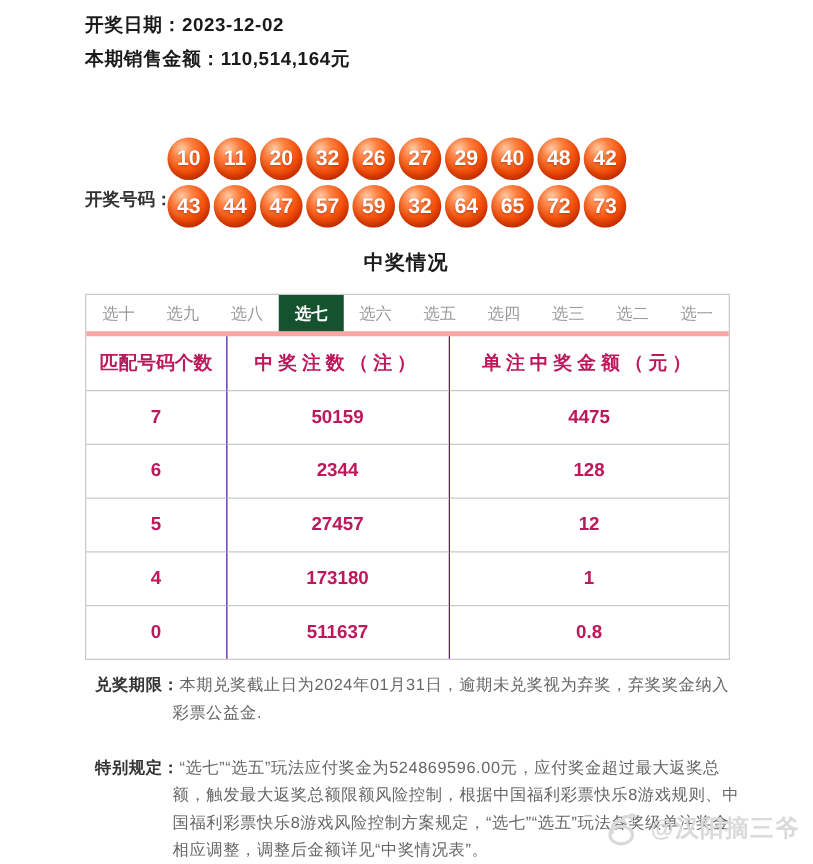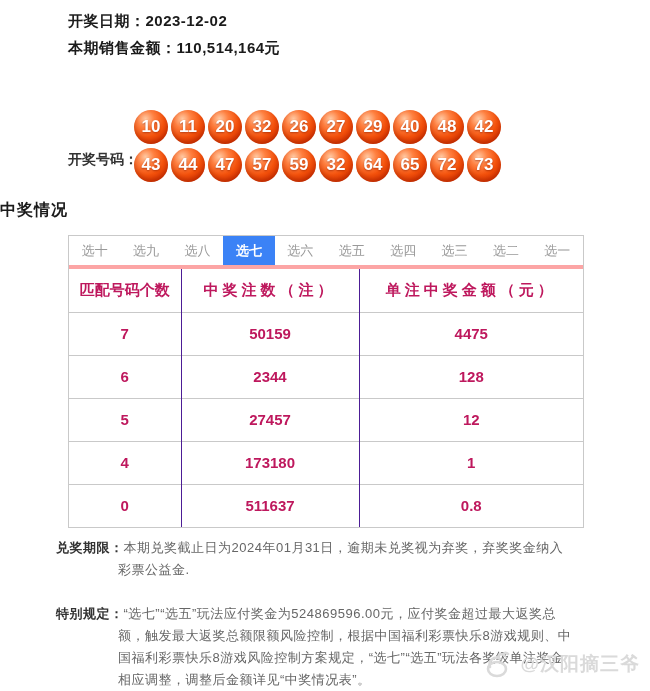--- a/index.html
+++ b/index.html
@@ -20,39 +20,39 @@
   .ball {
     width:34px; height:34px; border-radius:50%;
     background: radial-gradient(circle at 34% 26%, #ffc9a3 0%, #ff8040 26%, #f4520c 55%, #dd3500 80%, #c22a00 100%);
     box-shadow: inset 0 -3px 5px rgba(120,20,0,.35);
     color:#fff; font-size:17px; font-weight:bold;
     display:flex; align-items:center; justify-content:center;
     text-shadow:0 1px 2px rgba(140,30,0,.6);
   }
 
   
-  .section-title { position:absolute; top:200px; left:0; width:100%; font-size:16px; font-weight:bold; color:#1b1b1b; letter-spacing:1px; }
+  .section-title { position:absolute; top:200px; left:0; width:100%; text-align:center; font-size:16px; font-weight:bold; color:#1b1b1b; letter-spacing:1px; }
 
   
   .result-box { position:absolute; left:68px; top:235px; width:516px; border:1px solid #c9c9c9; background:#fff; }
   .tabs { display:flex; height:33px; border-bottom:4px solid #fca5a5; }
   .tab { flex:1; display:flex; align-items:center; justify-content:center; font-size:13px; color:#999; cursor:pointer; }
-  .tab.active { background:#3b82f6; color:#ffffff; font-weight:bold; }
+  .tab.active { background:#14532d; color:#ffffff; font-weight:bold; }
 
   table.prize { width:100%; border-collapse:collapse; table-layout:fixed; }
   table.prize th, table.prize td {
     height:43px; text-align:center; vertical-align:middle;
     font-size:15px; font-weight:bold; color:#be185d;
   }
   table.prize tr + tr th, table.prize tr + tr td { border-top:1px solid #c9c9c9; }
   table.prize th + th, table.prize td + td { border-left:1px solid #4c1d95; }
   table.prize th.spaced { letter-spacing:4px; }
 
   
-  .note { position:absolute; left:56px; width:517px; font-size:13px; line-height:22px; color:#666; padding-left:62px; text-indent:-62px; letter-spacing:0.5px; }
+  .note { position:absolute; left:76px; width:517px; font-size:13px; line-height:22px; color:#666; padding-left:62px; text-indent:-62px; letter-spacing:0.5px; }
   .note .note-label { font-weight:bold; color:#333; }
   .note-1 { top:537px; }
   .note-2 { top:603px; }
 
   
   .watermark { position:absolute; right:10px; bottom:8px; display:flex; align-items:flex-start; gap:2px; color:#dadada; }
   .watermark-text { font-size:19px; font-weight:bold; letter-spacing:1px; }
 </style>
 </head>
 <body>

